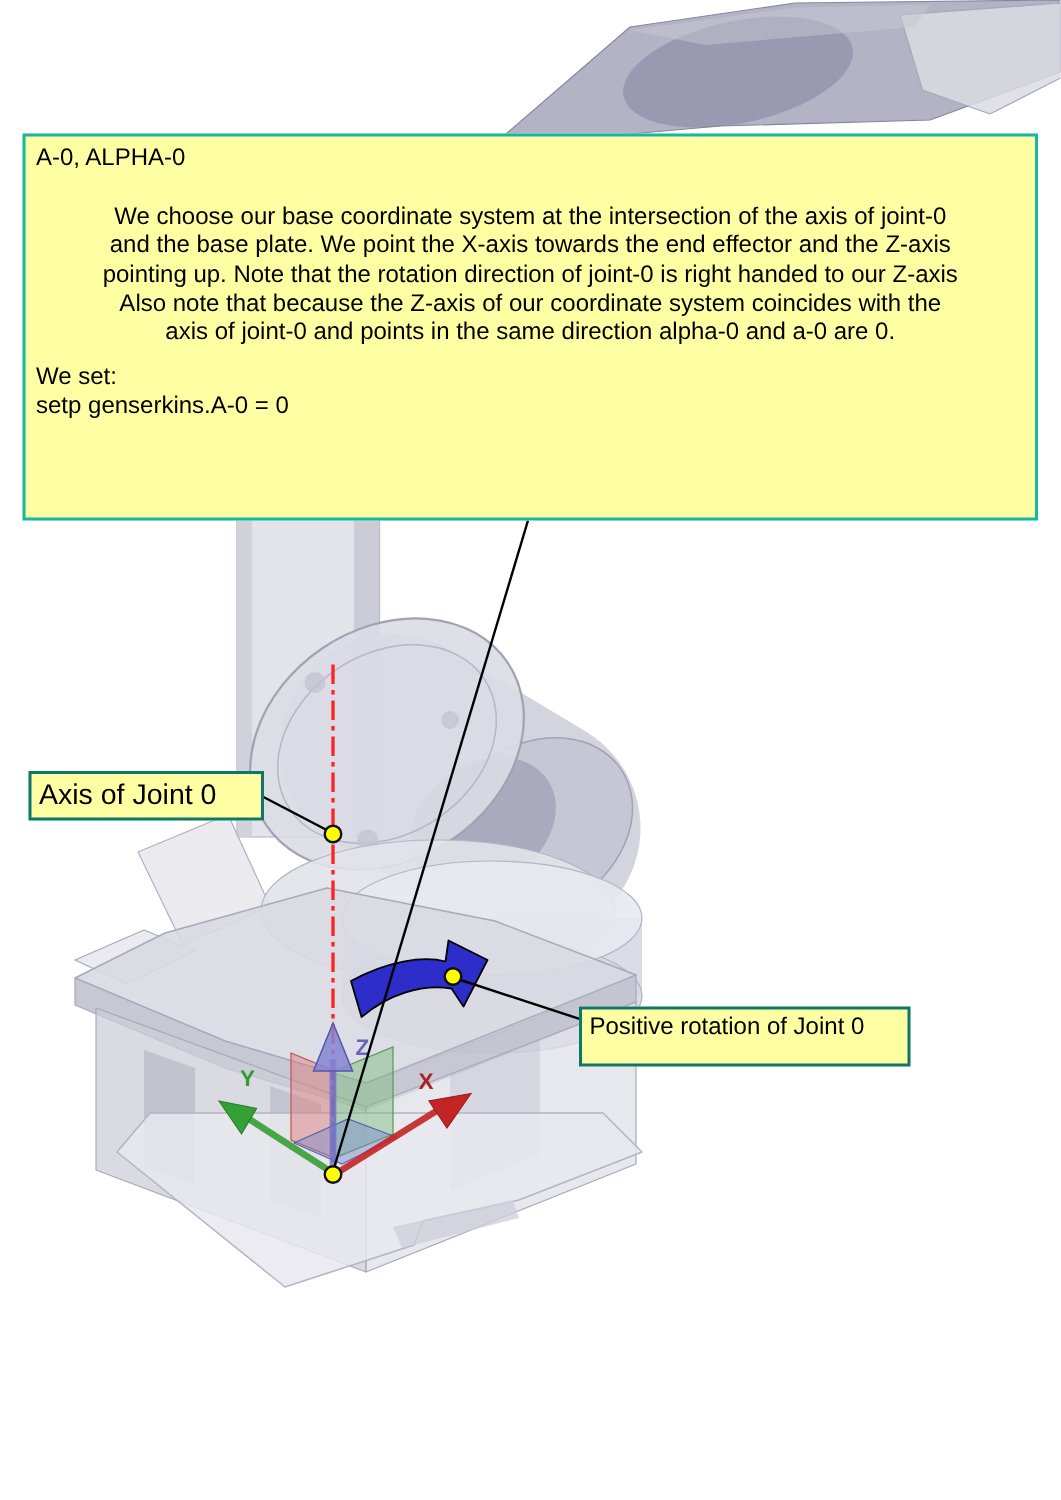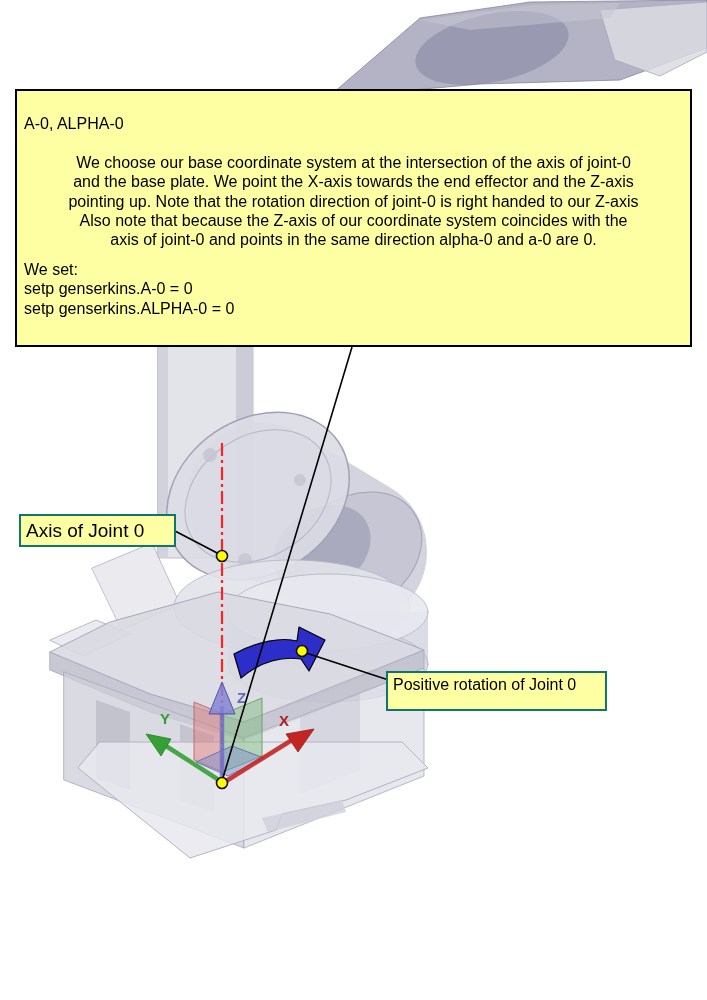--- a/index.html
+++ b/index.html
@@ -3,22 +3,22 @@
 <meta charset="utf-8">
 <style>
   html,body{margin:0;padding:0;background:#ffffff;}
   .canvas{
     position:relative;width:707px;height:1000px;background:#ffffff;overflow:hidden;
     font-family:"Liberation Sans", sans-serif;color:#000;
   }
   .diagram-svg{position:absolute;left:0;top:0;z-index:1;}
   .note-box{
     position:absolute;left:15px;top:89px;width:677px;height:258px;
-    box-sizing:border-box;background:#FEFFA3;border:2px solid #000000;
-    padding:23px 7px;font-size:16px;line-height:19.4px;z-index:3;
+    box-sizing:border-box;background:#FEFFA3;border:2px solid #14b8a6;
+    padding:5px 7px;font-size:16px;line-height:19.4px;z-index:3;
   }
   .note-title{white-space:pre-line;}
   .note-body{white-space:pre-line;margin-top:19.4px;text-align:center;}
   .note-settings{margin-top:10px;}
   .callout{
     position:absolute;box-sizing:border-box;background:#FEFFA3;border:2px solid #0f766e;
     z-index:3;overflow:hidden;white-space:nowrap;
   }
   .callout.axis{left:19px;top:514px;width:157px;height:33px;font-size:19px;line-height:29px;padding-left:5px;}
   .callout.rotation{left:386px;top:671px;width:221px;height:40px;font-size:16px;line-height:24px;padding-left:5px;}
@@ -125,20 +125,19 @@
   <div class="note-box">
     <div class="note-title">A-0, ALPHA-0</div>
     <div class="note-body">We choose our base coordinate system at the intersection of the axis of joint-0
 and the base plate. We point the X-axis towards the end effector and the Z-axis
 pointing up. Note that the rotation direction of joint-0 is right handed to our Z-axis
 Also note that because the Z-axis of our coordinate system coincides with the
 axis of joint-0 and points in the same direction alpha-0 and a-0 are 0.</div>
     <div class="note-settings">
       <div>We set:</div>
       <div>setp genserkins.A-0 = 0</div>
-      <div>setp genserkins.ALPHA-0 = 0</div>
     </div>
   </div>
 
   <div class="callout axis">Axis of Joint 0</div>
   <div class="callout rotation">Positive rotation of Joint 0</div>
 
 </div>
 
 </body></html>

